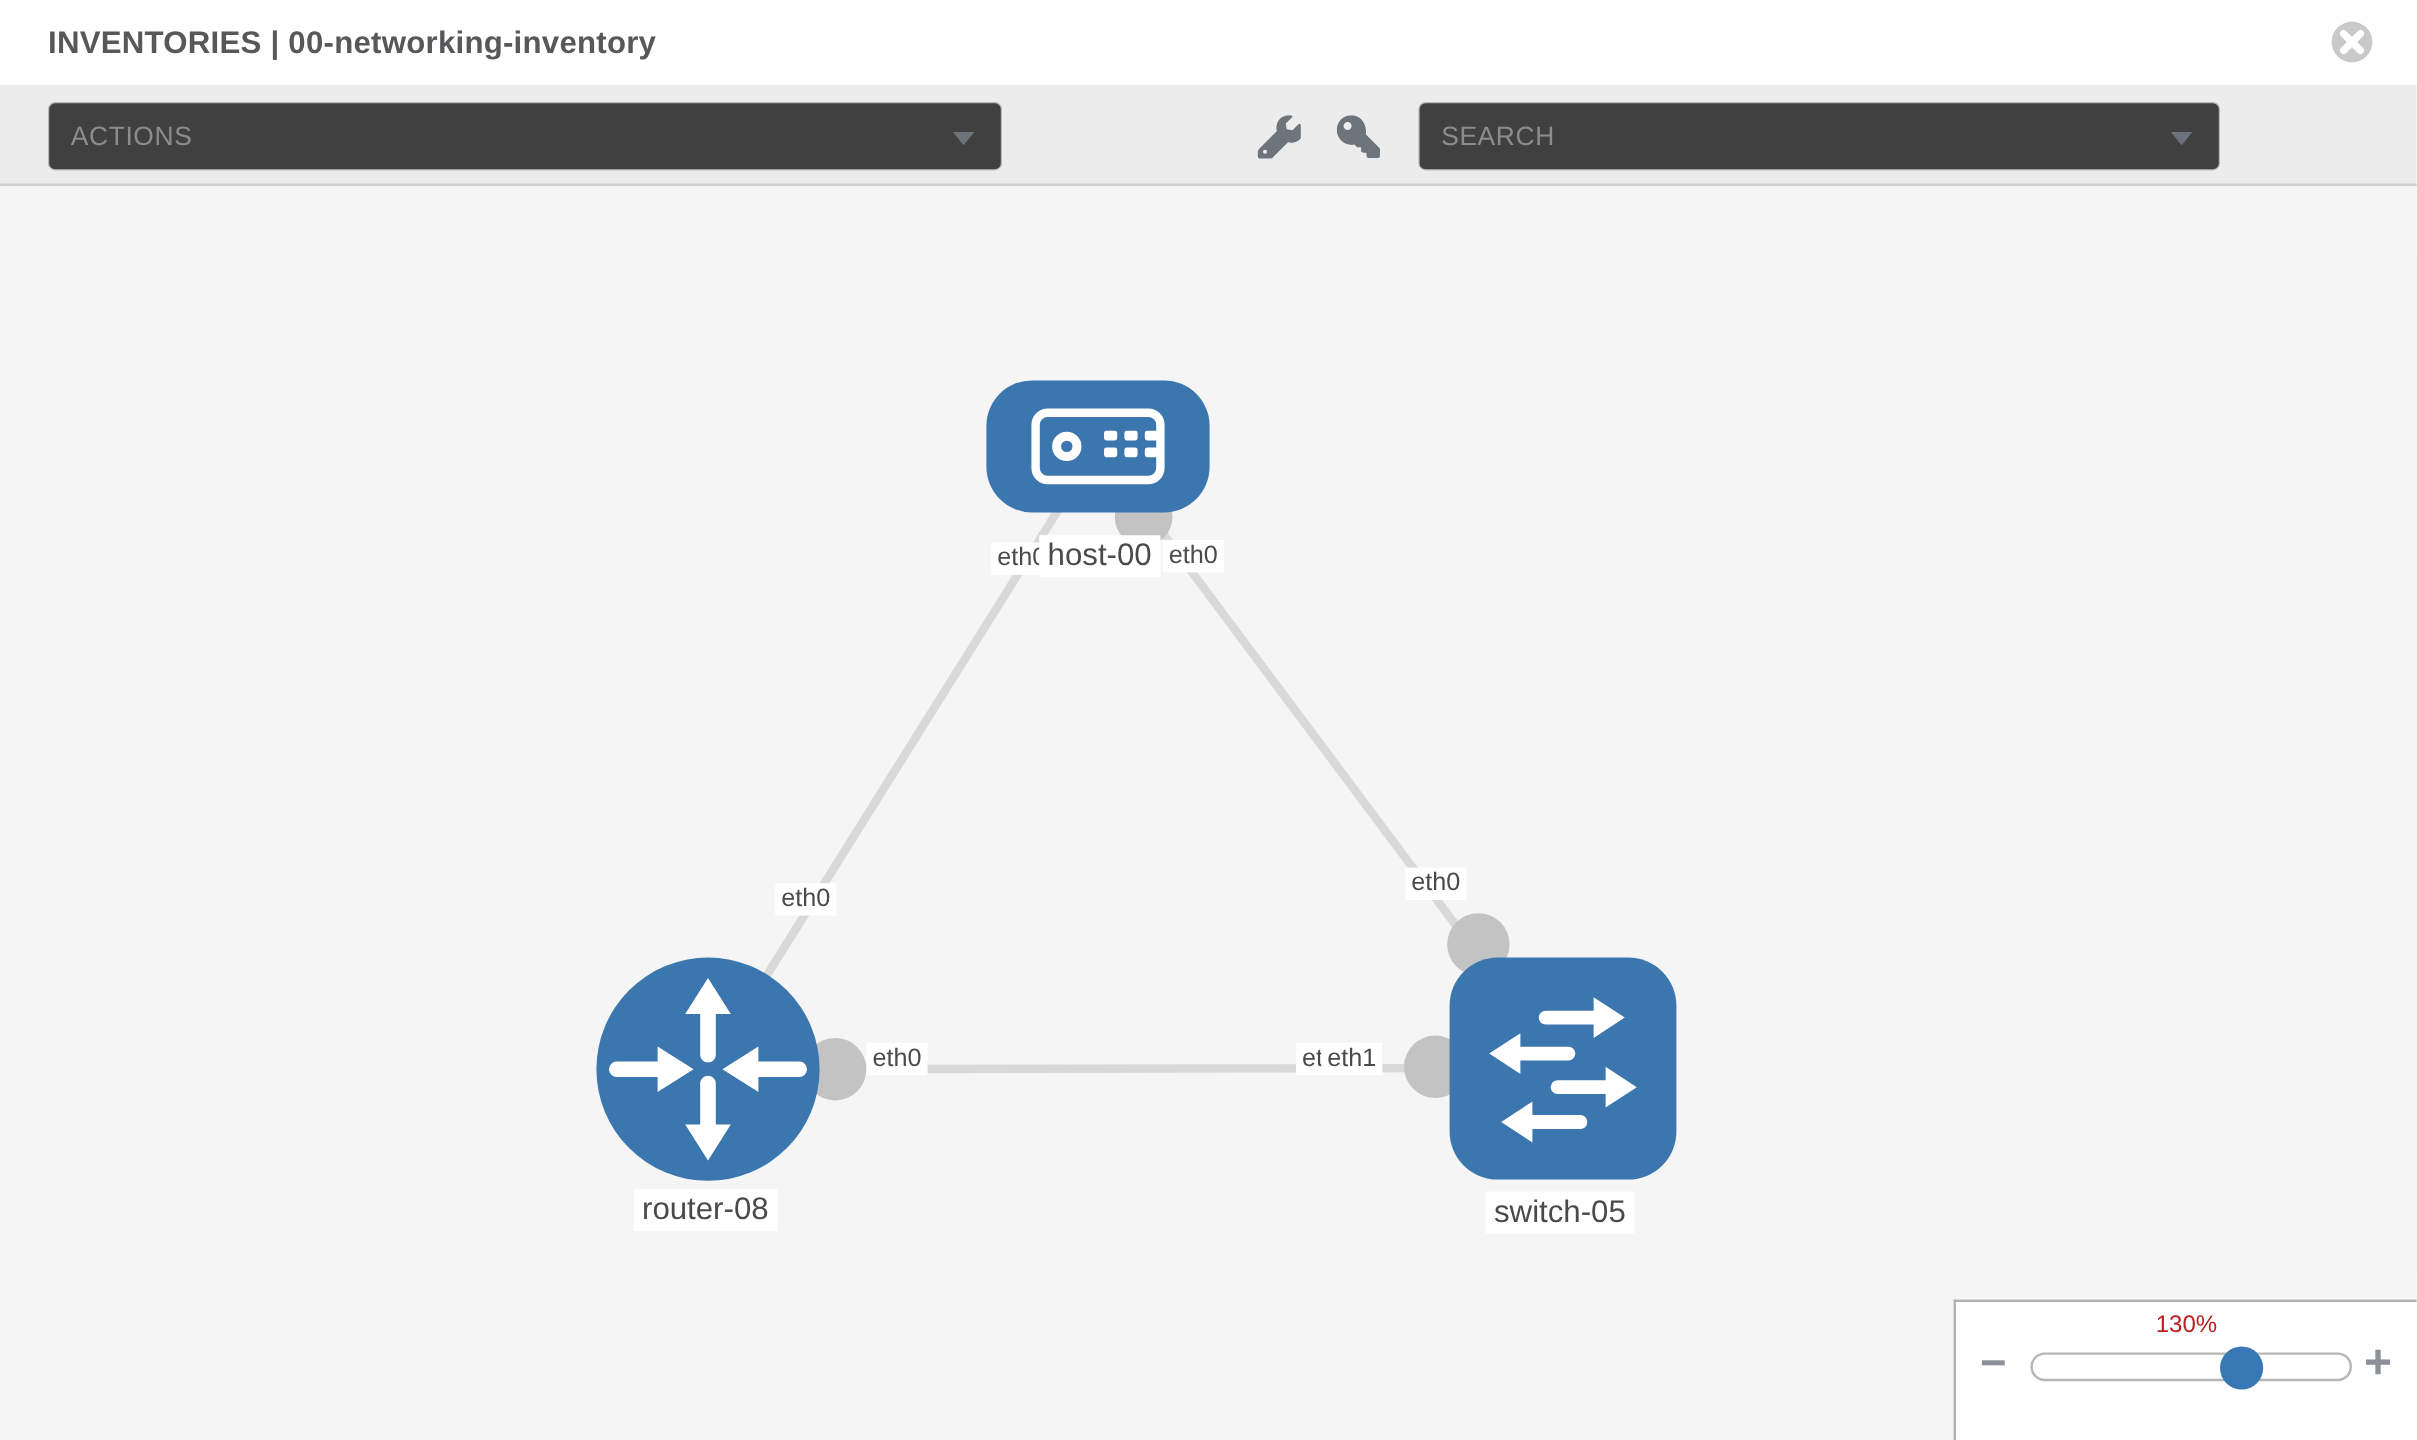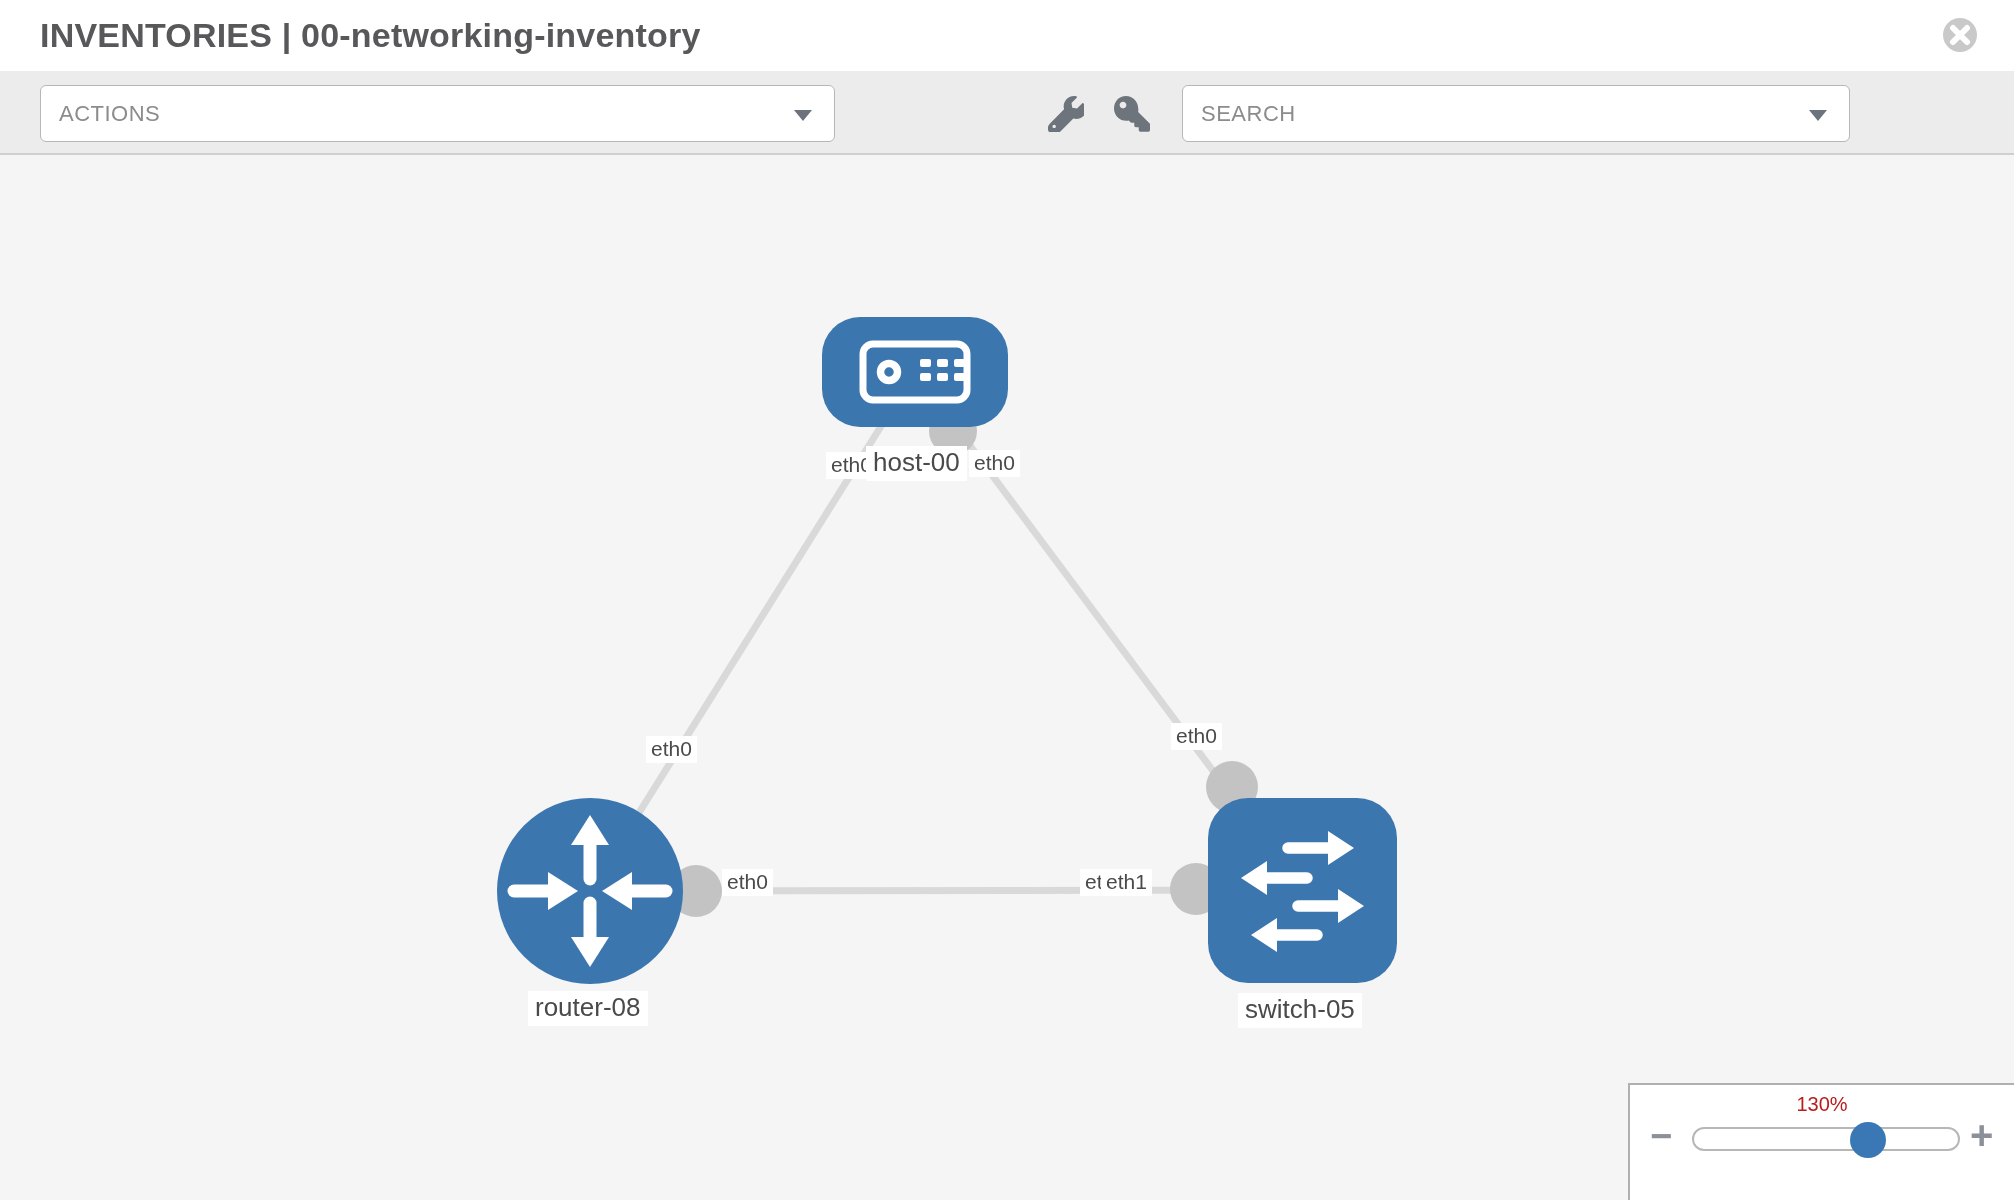--- a/index.html
+++ b/index.html
@@ -3,28 +3,28 @@
 <meta charset="utf-8">
 <style>
   * { margin:0; padding:0; box-sizing:border-box; }
   html,body { width:2014px; height:1200px; }
   body { font-family:"Liberation Sans", sans-serif; background:#ffffff; }
   #app { position:relative; width:2014px; height:1200px; overflow:hidden; background:#ffffff; }
 
   
   .header { position:absolute; left:0; top:0; width:2014px; height:71px; background:#ffffff; }
   .header-title { position:absolute; left:40px; top:0; height:71px; line-height:71px;
-                  font-size:34px; font-weight:bold; color:#58585a; letter-spacing:.2px; }
+                  font-size:26px; font-weight:bold; color:#58585a; letter-spacing:.2px; }
   .close-btn { position:absolute; right:34px; top:15px; width:40px; height:40px; border:none;
                background:transparent; cursor:pointer; }
 
   
   .toolbar { position:absolute; left:0; top:71px; width:2014px; height:84px;
              background:#ececec; border-bottom:2px solid #cfcfcf; }
-  .select-box { position:absolute; top:14px; height:57px; background:#ffffff;
+  .select-box { position:absolute; top:14px; height:57px; background:#404040;
                 border:1px solid #b7b7b7; border-radius:6px; cursor:pointer; }
   .select-box .select-label { position:absolute; left:18px; top:0; line-height:55px;
                               font-size:22px; color:#8c8c8c; letter-spacing:.5px; }
   .caret { position:absolute; right:22px; top:24px; width:0; height:0;
            border-left:9px solid transparent; border-right:9px solid transparent;
            border-top:11px solid #6d737d; }
   .actions-select { left:40px; width:795px; }
   .search-select  { left:1182px; width:668px; }
   .tool-icon-btn { position:absolute; top:24px; width:40px; height:40px; border:none;
                    background:transparent; cursor:pointer; }

